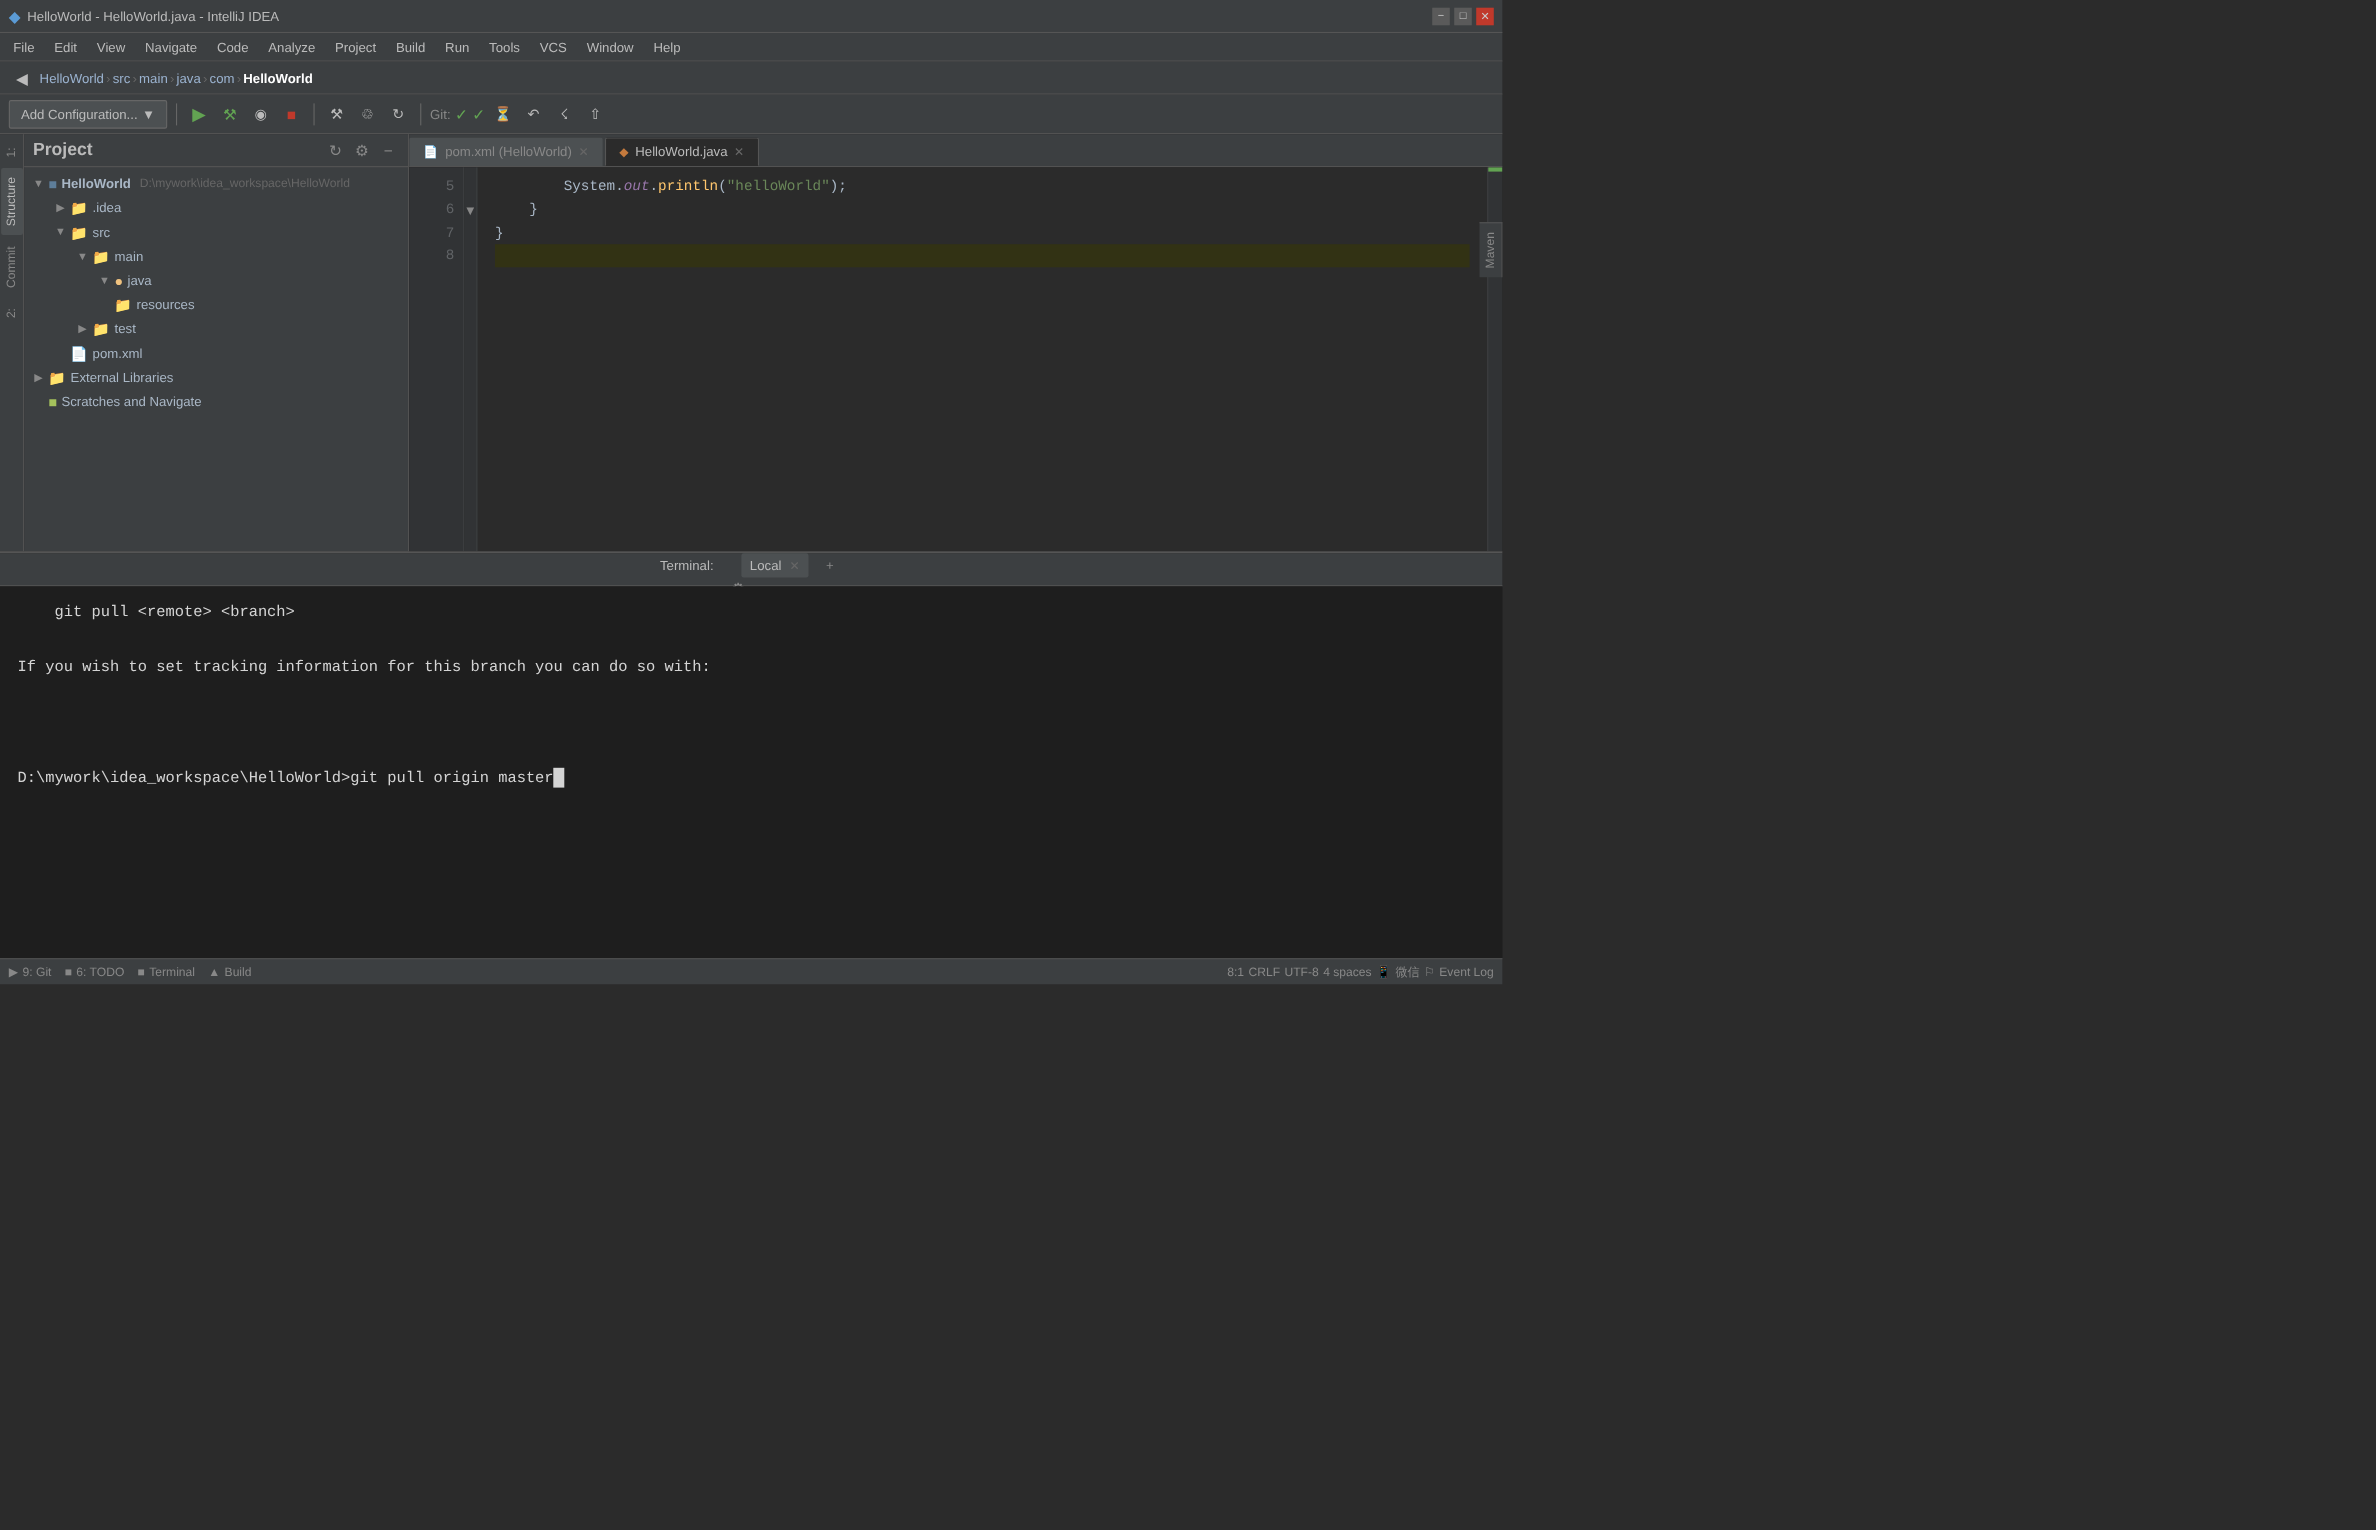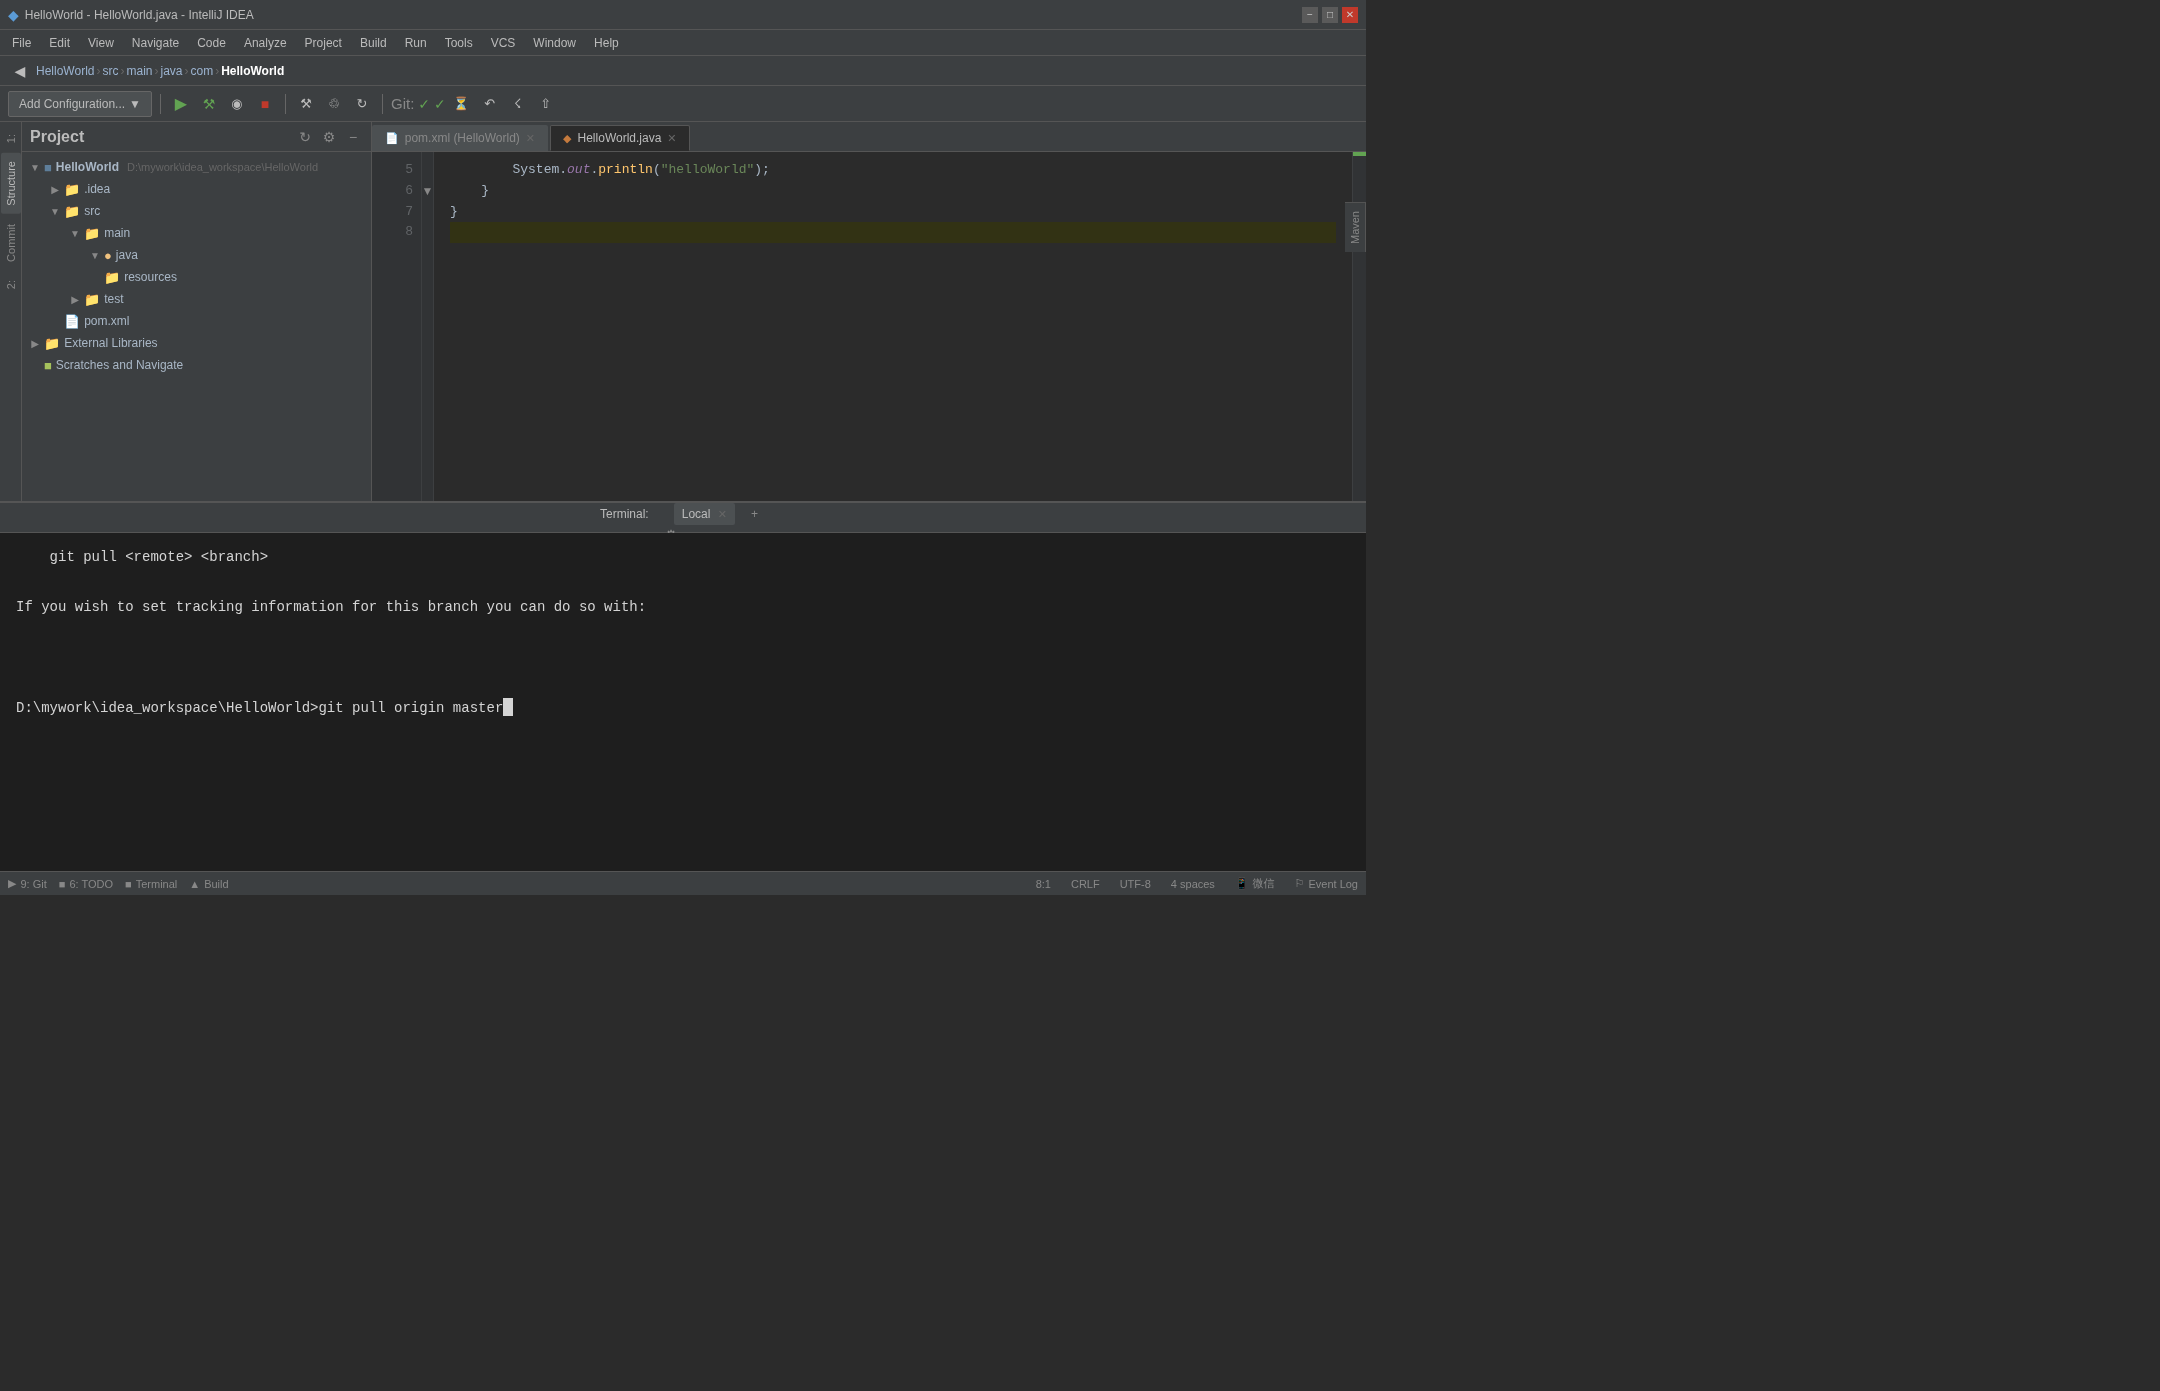--- a/index.html
+++ b/index.html
@@ -390,21 +390,21 @@
       background: #3c3f41;
       display: flex;
       align-items: center;
       justify-content: space-between;
       padding: 0 8px;
       border-top: 1px solid #555;
       font-size: 11px;
       color: #888;
     }
     .status-left { display: flex; gap: 12px; align-items: center; }
-    .status-right { display: flex; gap: 20px; align-items: center; }
+    .status-right { display: flex; gap: 4px; align-items: center; }
     .status-item { display: flex; align-items: center; gap: 4px; cursor: pointer; }
 
     
     .right-gutter {
       width: 14px;
       background: #313335;
       border-left: 1px solid #3d3f41;
     }
 
     
@@ -470,21 +470,21 @@
   <div class="toolbar-sep"></div>
   <button class="toolbar-icon-btn" style="color:#62a352;font-size:16px;">▶</button>
   <button class="toolbar-icon-btn" style="color:#62a352;font-size:14px;">⚒</button>
   <button class="toolbar-icon-btn" style="font-size:13px;">◉</button>
   <button class="toolbar-icon-btn" style="color:#c0392b;font-size:14px;">■</button>
   <div class="toolbar-sep"></div>
   <button class="toolbar-icon-btn" style="font-size:13px;">⚒</button>
   <button class="toolbar-icon-btn" style="font-size:13px;">♲</button>
   <button class="toolbar-icon-btn" style="font-size:13px;">↻</button>
   <div class="toolbar-sep"></div>
-  <span style="color:#888;font-size:15px;">Git:</span>
+  <span style="color:#888;font-size:12px;">Git:</span>
   <span class="green-tick">✓</span>
   <span style="color:#62a352;font-size:14px;">✓</span>
   <button class="toolbar-icon-btn" style="font-size:13px;">⏳</button>
   <button class="toolbar-icon-btn" style="font-size:13px;">↶</button>
   <button class="toolbar-icon-btn" style="font-size:13px;">☇</button>
   <button class="toolbar-icon-btn" style="font-size:13px;">⇧</button>
 </div>
 
 <div style="display:flex;flex:1;height:calc(895px - 30px - 26px - 30px - 36px - 24px - 370px);position:relative;">
 

